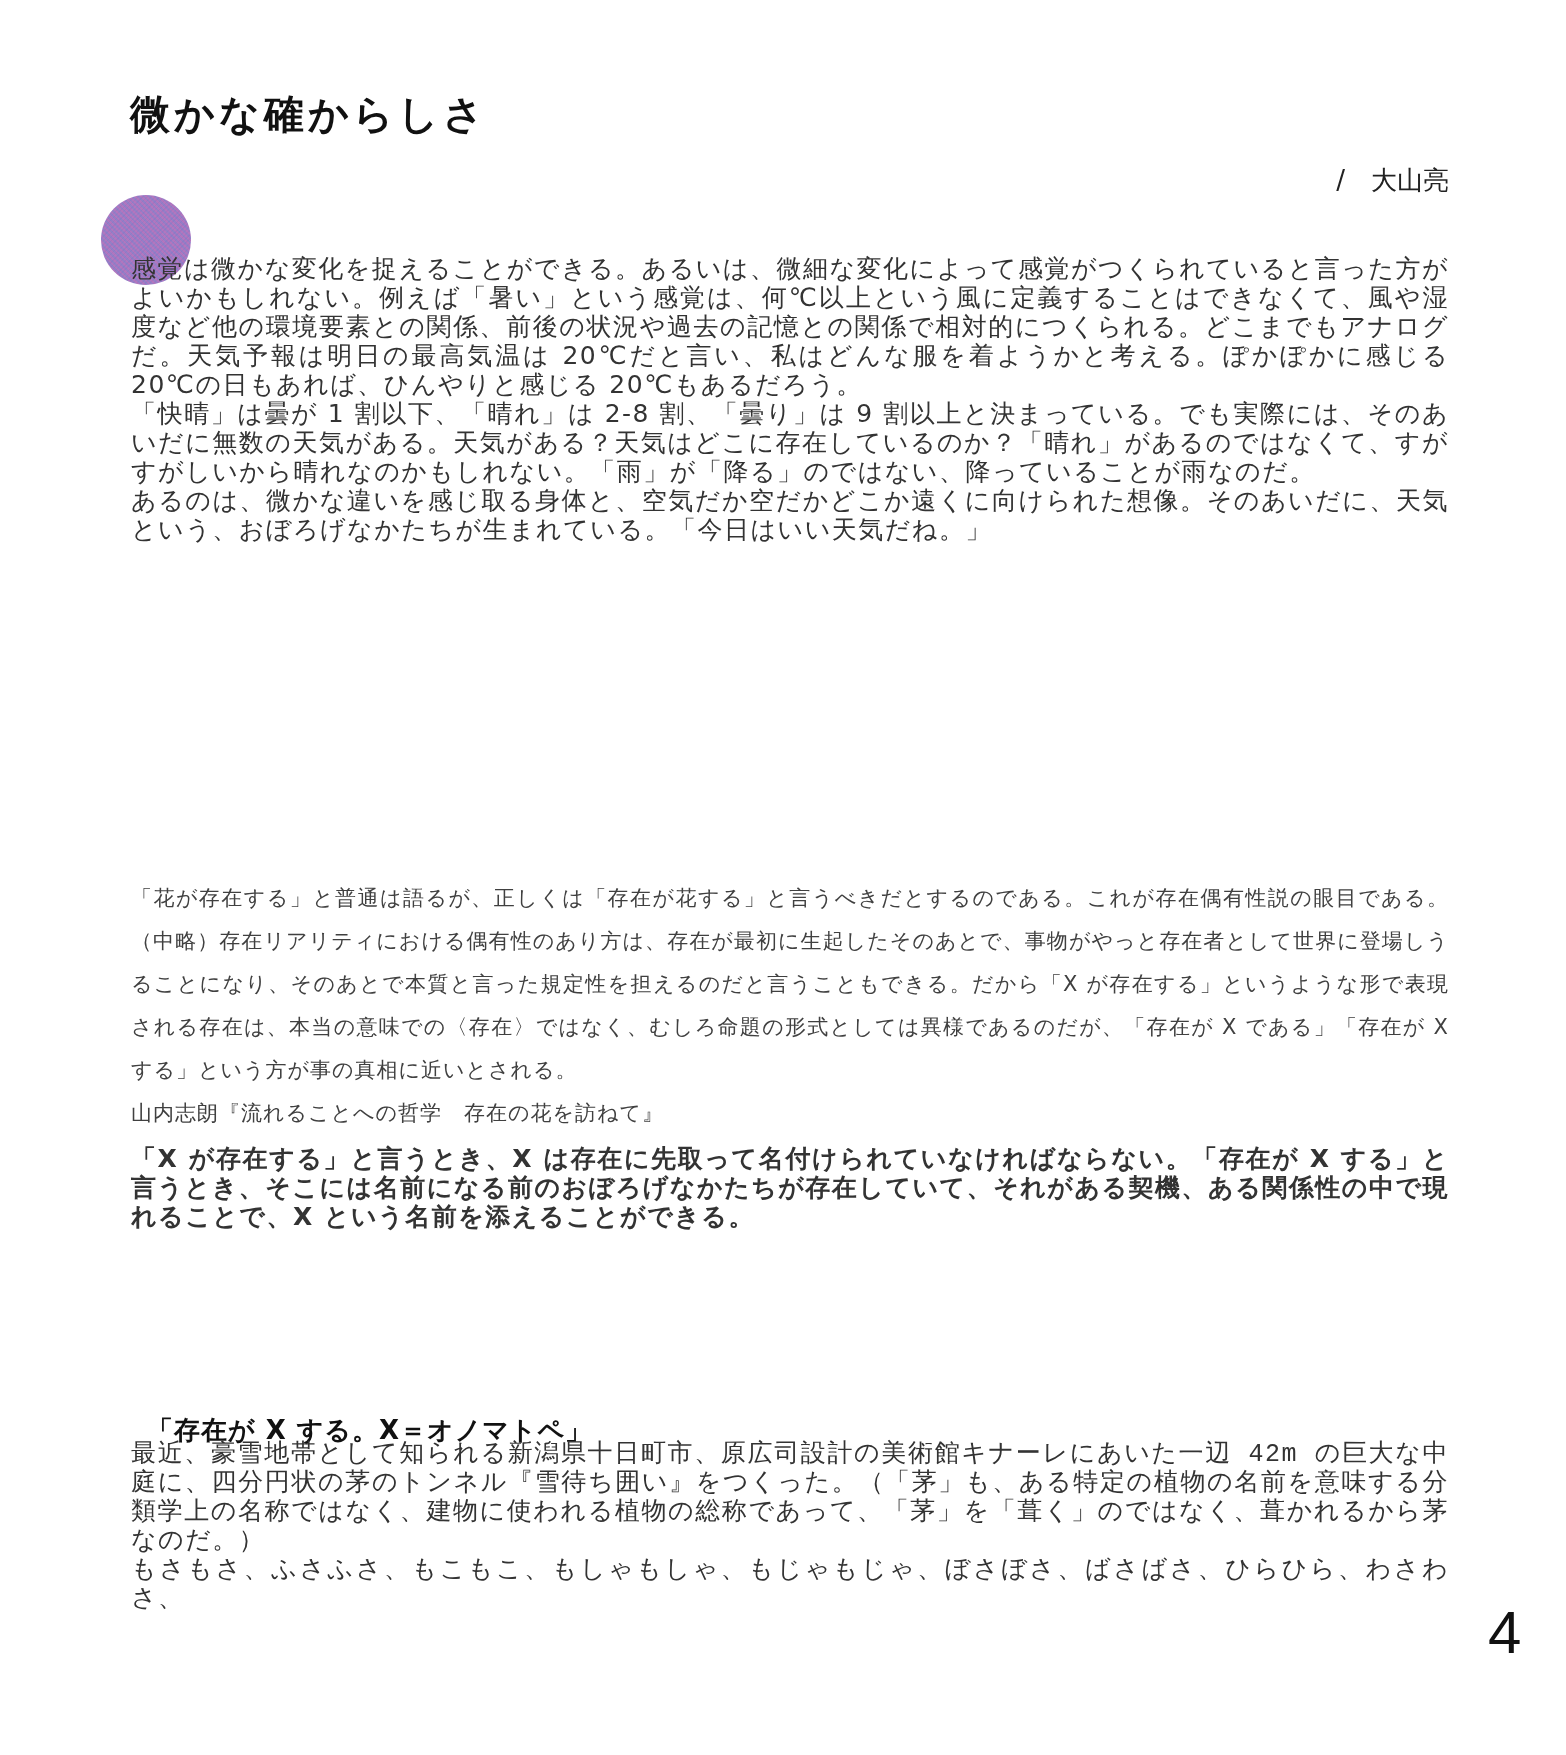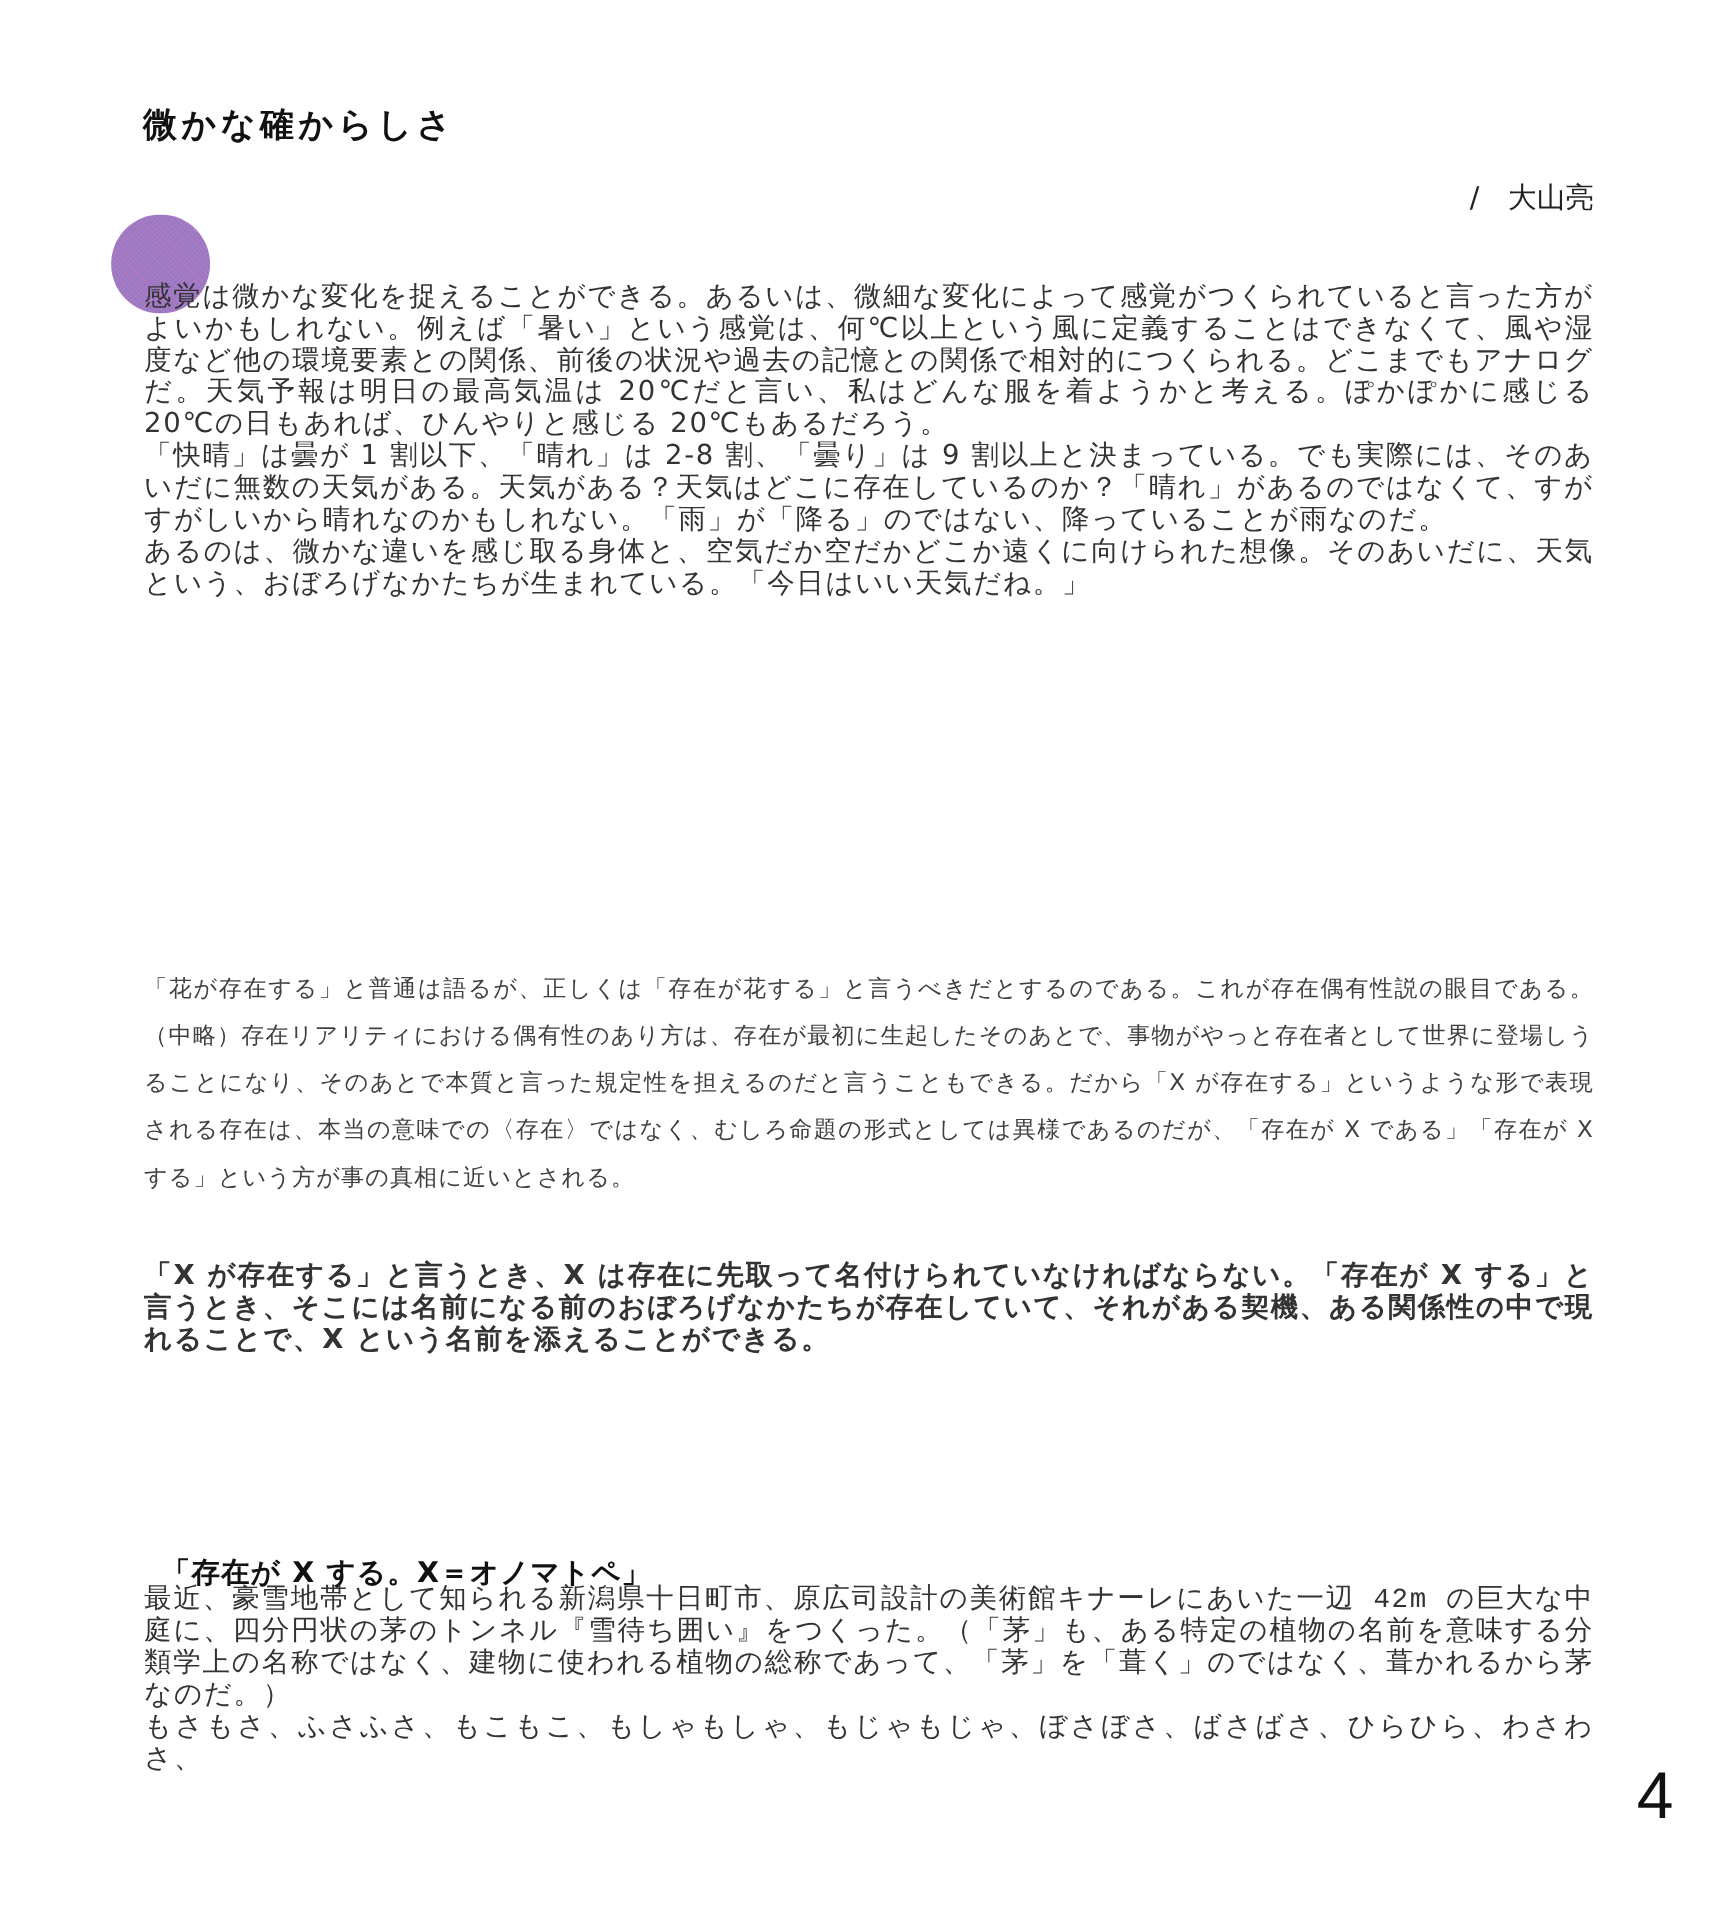--- a/index.html
+++ b/index.html
@@ -12,21 +12,21 @@
       height: 1755px;
       position: relative;
       overflow: hidden;
       font-family: "DejaVu Sans", "Liberation Sans", sans-serif;
       color: #333333;
     }
     .title {
       position: absolute;
       left: 130px;
       top: 86px;
-      font-size: 31px;
+      font-size: 40px;
       font-weight: bold;
       letter-spacing: 4px;
       color: #111111;
       margin: 0;
       line-height: 56px;
     }
     .author {
       position: absolute;
       right: 117px;
       top: 160px;
@@ -119,20 +119,21 @@
 <div class="dot"></div>
 
 <div class="body-block" id="intro">
   <p>感覚は微かな変化を捉えることができる。あるいは、微細な変化によって感覚がつくられていると言った方がよいかもしれない。例えば「暑い」という感覚は、何℃以上という風に定義することはできなくて、風や湿度など他の環境要素との関係、前後の状況や過去の記憶との関係で相対的につくられる。どこまでもアナログだ。天気予報は明日の最高気温は 20℃だと言い、私はどんな服を着ようかと考える。ぽかぽかに感じる 20℃の日もあれば、ひんやりと感じる 20℃もあるだろう。</p>
   <p>「快晴」は曇が 1 割以下、「晴れ」は 2-8 割、「曇り」は 9 割以上と決まっている。でも実際には、そのあいだに無数の天気がある。天気がある？天気はどこに存在しているのか？「晴れ」があるのではなくて、すがすがしいから晴れなのかもしれない。「雨」が「降る」のではない、降っていることが雨なのだ。</p>
   <p>あるのは、微かな違いを感じ取る身体と、空気だか空だかどこか遠くに向けられた想像。そのあいだに、天気という、おぼろげなかたちが生まれている。「今日はいい天気だね。」</p>
 </div>
 
 <div class="quote">
   <p>「花が存在する」と普通は語るが、正しくは「存在が花する」と言うべきだとするのである。これが存在偶有性説の眼目である。（中略）存在リアリティにおける偶有性のあり方は、存在が最初に生起したそのあとで、事物がやっと存在者として世界に登場しうることになり、そのあとで本質と言った規定性を担えるのだと言うこともできる。だから「X が存在する」というような形で表現される存在は、本当の意味での〈存在〉ではなく、むしろ命題の形式としては異様であるのだが、「存在が X である」「存在が X する」という方が事の真相に近いとされる。</p>
+  <p class="source">山内志朗『流れることへの哲学　存在の花を訪ねて』</p>
 </div>
 
 <div class="body-block" id="section2">
   <p>「X が存在する」と言うとき、X は存在に先取って名付けられていなければならない。「存在が X する」と言うとき、そこには名前になる前のおぼろげなかたちが存在していて、それがある契機、ある関係性の中で現れることで、X という名前を添えることができる。</p>
 </div>
 
 <h2 class="subheading">「存在が X する。X＝オノマトペ」</h2>
 
 <div class="body-block" id="section3">
   <p>最近、豪雪地帯として知られる新潟県十日町市、原広司設計の美術館キナーレにあいた一辺 42m の巨大な中庭に、四分円状の茅のトンネル『雪待ち囲い』をつくった。（「茅」も、ある特定の植物の名前を意味する分類学上の名称ではなく、建物に使われる植物の総称であって、「茅」を「葺く」のではなく、葺かれるから茅なのだ。）</p>

